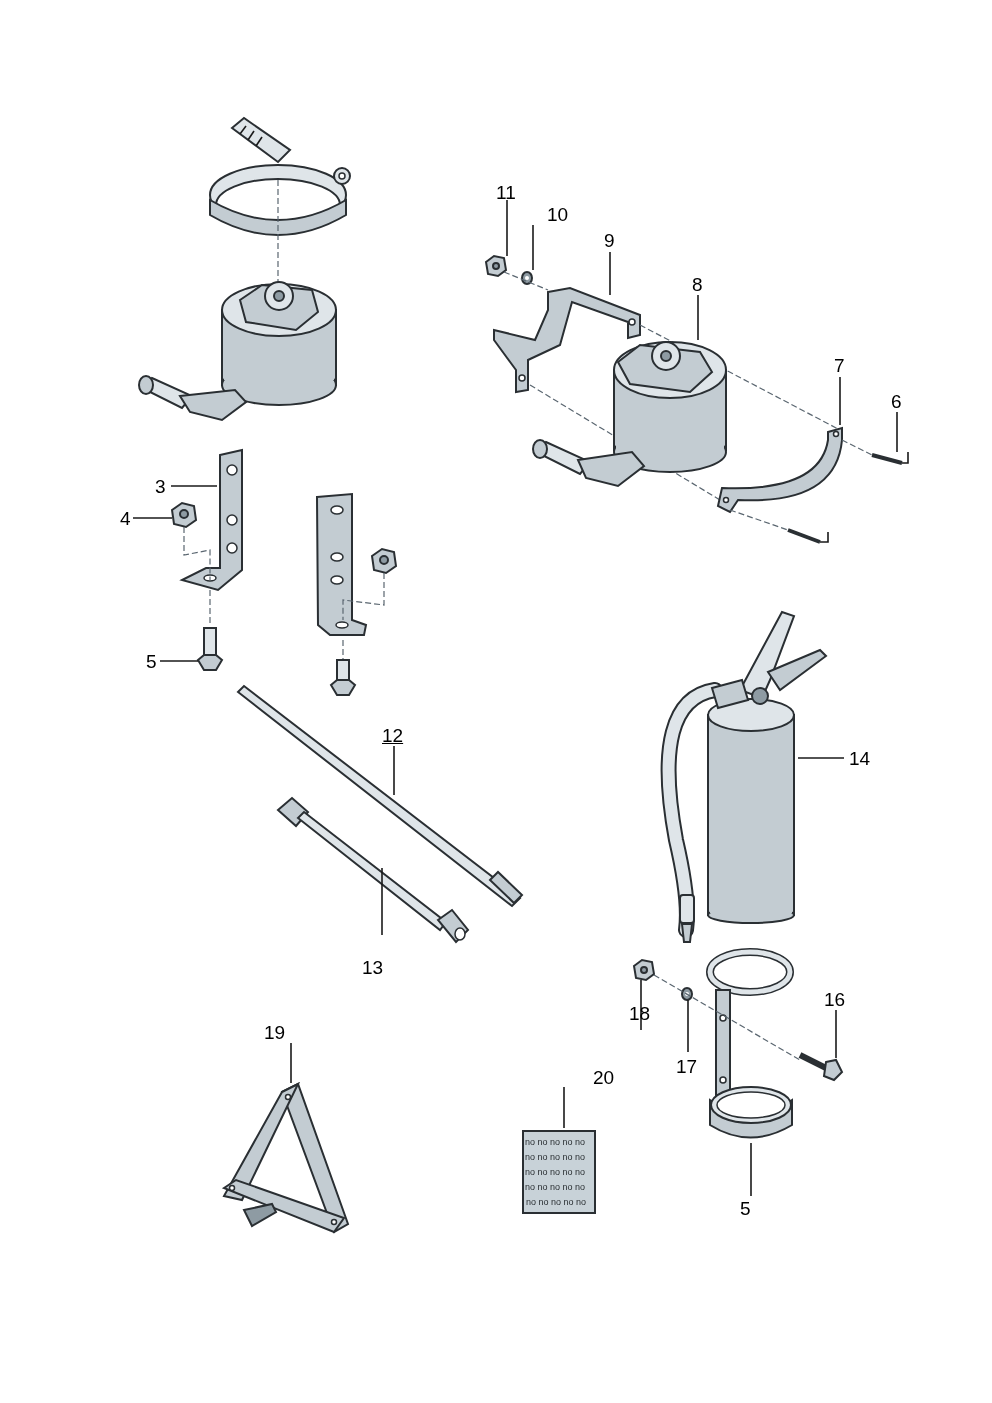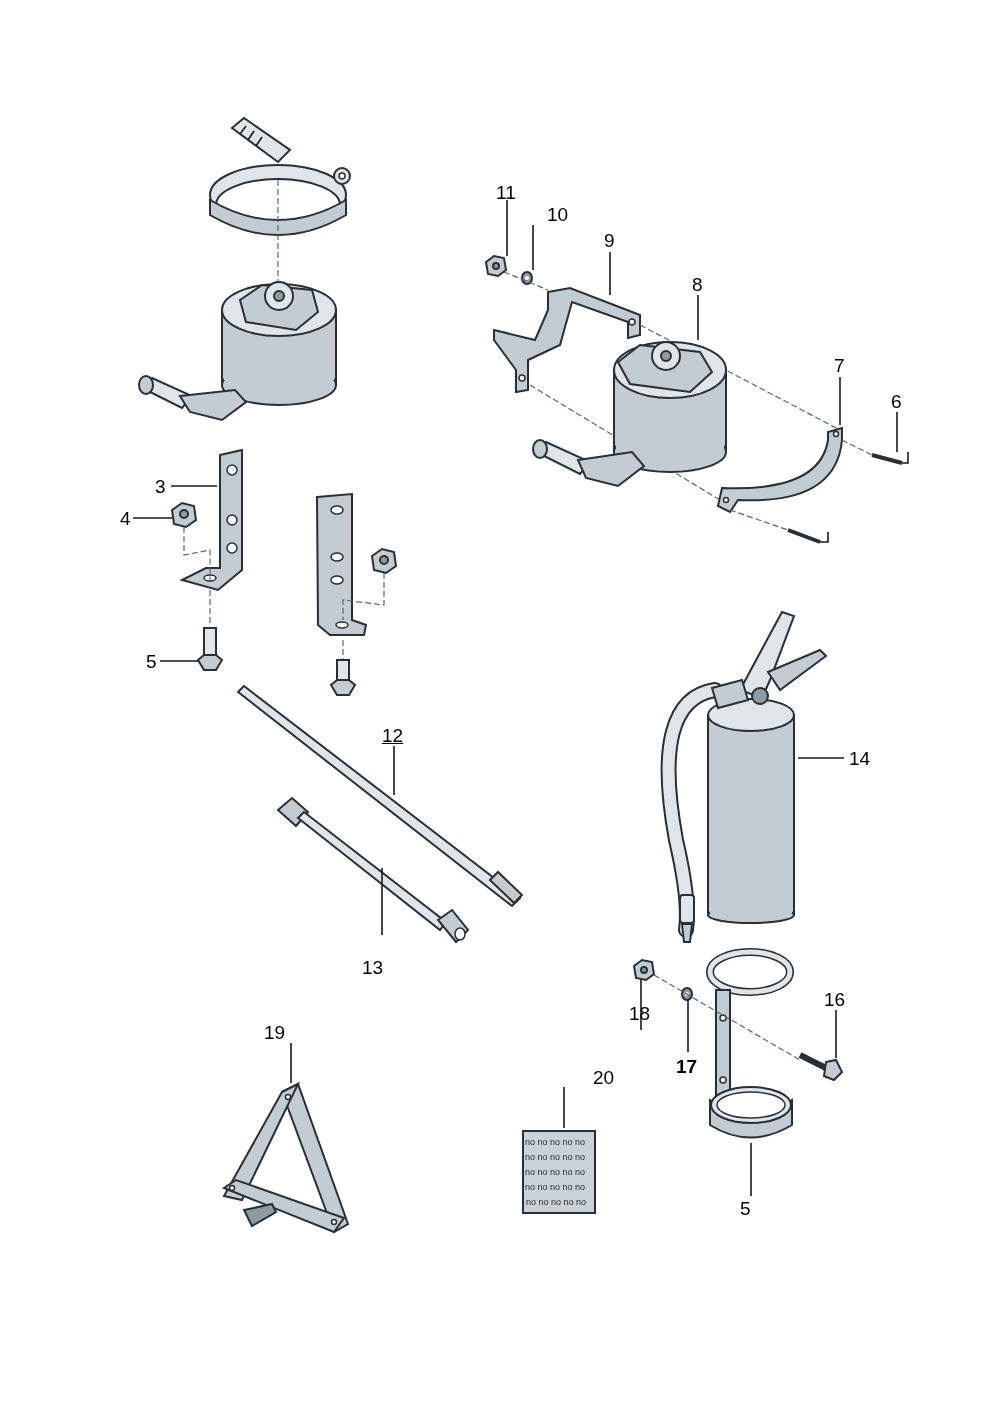--- a/index.html
+++ b/index.html
@@ -242,16 +242,16 @@
 <div class="callout" style="left:834px;top:356px;">7</div>
 <div class="callout" style="left:692px;top:275px;">8</div>
 <div class="callout" style="left:604px;top:231px;">9</div>
 <div class="callout" style="left:522px;top:205px;margin-left:25px;">10</div>
 <div class="callout" style="left:496px;top:183px;">11</div>
 <div class="callout" style="left:382px;top:726px;text-decoration:underline;">12</div>
 <div class="callout" style="left:362px;top:938px;margin-top:20px;">13</div>
 <div class="callout" style="left:849px;top:749px;">14</div>
 <div class="callout" style="left:740px;top:1199px;">5</div>
 <div class="callout" style="left:824px;top:990px;">16</div>
-<div class="callout" style="left:676px;top:1057px;font-weight:bold;">17</div>
+<div class="callout" style="left:676px;top:1057px;">17</div>
 <div class="callout" style="left:629px;top:1004px;">18</div>
 <div class="callout" style="left:264px;top:1023px;">19</div>
 <div class="callout" style="left:553px;top:1068px;margin-left:40px;">20</div>
 
 </body></html>

